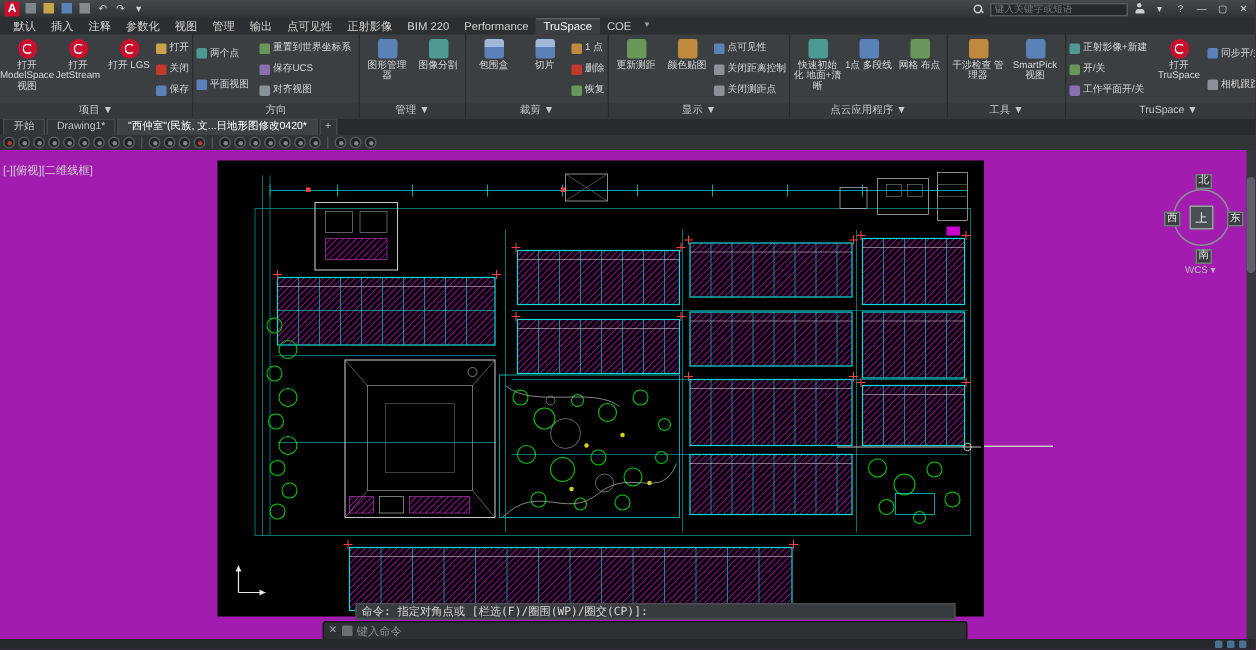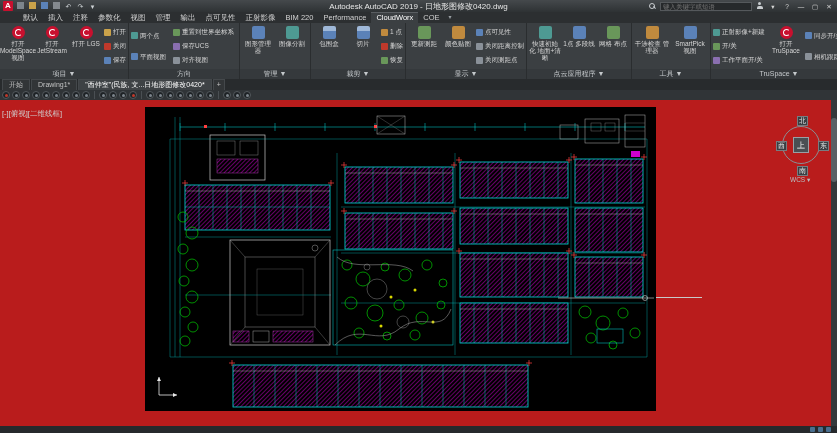--- a/index.html
+++ b/index.html
@@ -16,21 +16,21 @@
   .searchbox{width:92px;height:9px;background:#26292b;border:1px solid #55595c;color:#bbb;font-size:6.5px;padding:0 2px;}
   .mag{width:7px;height:7px;position:relative;}
   .mag::before{content:"";position:absolute;left:0;top:0;width:4px;height:4px;border:1px solid #c9cdd0;border-radius:50%;}
   .mag::after{content:"";position:absolute;left:4px;top:4px;width:3px;height:1px;background:#c9cdd0;transform:rotate(45deg);}
   .user-ic{width:8px;height:8px;position:relative;}
   .user-ic::before{content:"";position:absolute;left:2px;top:0;width:3px;height:3px;border-radius:50%;background:#c9cdd0;}
   .user-ic::after{content:"";position:absolute;left:1px;top:4px;width:6px;height:3px;border-radius:2px 2px 0 0;background:#c9cdd0;}
   .winbtn{width:10px;height:9px;color:#d6d6d6;font-size:6.5px;line-height:9px;text-align:center;}
 
   
-  .ribbontabs{position:absolute;left:0;top:12px;width:100%;height:11px;background:#2c2f31;display:flex;align-items:center;padding-left:18px;z-index:29;}
+  .ribbontabs{position:absolute;left:0;top:12px;width:100%;height:11px;background:#2c2f31;display:flex;align-items:center;padding-left:4px;z-index:29;}
   .tab{font-size:7.5px;color:#d2d2d2;padding:1px 5px 1px 5px;line-height:9px;white-space:nowrap;}
   .tab.active{background:#3b3f42;color:#ffffff;box-shadow:inset 0 1px 0 #5a5e62;}
   .tab-extra{margin-left:4px;font-size:6px;color:#9aa0a4;line-height:9px;}
 
   
   .ribbon{position:absolute;left:0;top:23px;width:100%;height:56px;background:#3b3f42;display:flex;overflow:hidden;z-index:28;}
   .panel{display:flex;flex-direction:column;border-right:1px solid #2a2d2f;background:#3b3f42;flex:0 0 auto;}
   .pbody{flex:1;display:flex;align-items:stretch;padding:1px 2px;gap:2px;}
   .plabel{height:10px;font-size:7px;color:#c4c8cb;text-align:center;line-height:10px;background:#35393c;white-space:nowrap;padding:0 2px;}
   .bigbtn{width:32px;display:flex;flex-direction:column;align-items:center;padding-top:2px;gap:1px;}
@@ -53,21 +53,21 @@
   .ftab.add{padding:1px 3px;}
 
   
   .vtoolbar{position:absolute;left:0;top:90px;width:100%;height:10px;background:#303437;display:flex;align-items:center;gap:2px;padding-left:2px;z-index:26;}
   .vicon{width:8px;height:8px;border-radius:50%;background:#1e2225;border:1px solid #54595d;position:relative;flex:0 0 auto;}
   .vicon::after{content:"";position:absolute;left:2px;top:2px;width:3px;height:3px;border-radius:50%;background:#7d858c;}
   .vicon.red::after{background:#c0392b;}
   .vsep{width:1px;height:8px;background:#4a4f53;margin:0 2px;flex:0 0 auto;}
 
   
-  .main{position:absolute;left:0;top:100px;width:100%;height:326px;background:#b91c1c;overflow:hidden;z-index:10;}
+  .main{position:absolute;left:0;top:100px;width:100%;height:326px;background:#a21caf;overflow:hidden;z-index:10;}
   .canvas{position:absolute;left:145px;top:7px;width:511px;height:304px;background:#000;}
   .vplabel{position:absolute;left:2px;top:9px;font-size:7.5px;color:#d0d0d0;white-space:nowrap;}
   .ext-line{position:absolute;left:656px;top:197px;width:46px;height:1px;background:#c8c8c8;}
 
   
   .viewcube{position:absolute;left:776px;top:16px;width:52px;height:64px;}
   .vc-ring{position:absolute;left:6px;top:10px;width:38px;height:38px;border:1px solid #8a8f94;border-radius:50%;}
   .vc{position:absolute;font-size:7px;color:#e8e8e8;background:#3a3e42;border:1px solid #777c80;line-height:8px;padding:0 1px;}
   .vc.n{left:21px;top:0;} .vc.s{left:21px;top:50px;} .vc.w{left:0;top:25px;} .vc.e{left:42px;top:25px;}
   .vc-top{position:absolute;left:17px;top:21px;width:16px;height:16px;background:#4a4f53;border:1px solid #9aa0a5;color:#f0f0f0;font-size:8px;text-align:center;line-height:15px;}
@@ -95,21 +95,20 @@
 
   <div class="titlebar">
     <div class="alogo">A</div>
     <div class="qai"><span class="qsq" style="display:inline-block;width:7px;height:7px;background:#7d858c;"></span></div>
     <div class="qai"><span style="display:inline-block;width:7px;height:7px;background:#caa24a;"></span></div>
     <div class="qai"><span style="display:inline-block;width:7px;height:7px;background:#5b82b8;"></span></div>
     <div class="qai"><span style="display:inline-block;width:7px;height:7px;background:#84898e;"></span></div>
     <div class="qai">↶</div>
     <div class="qai">↷</div>
     <div class="qai">▾</div>
-    <div class="tb-title">Autodesk AutoCAD 2019 - 日地形图修改0420.dwg</div>
     <div class="tb-right">
       <span class="mag"></span>
       <input class="searchbox" placeholder="键入关键字或短语" style="">
       <span class="user-ic"></span>
       <span class="winbtn">▾</span>
       <span class="winbtn">?</span>
       <span class="winbtn">—</span>
       <span class="winbtn">▢</span>
       <span class="winbtn">✕</span>
     </div>
@@ -120,21 +119,21 @@
     <span class="tab">插入</span>
     <span class="tab">注释</span>
     <span class="tab">参数化</span>
     <span class="tab">视图</span>
     <span class="tab">管理</span>
     <span class="tab">输出</span>
     <span class="tab">点可见性</span>
     <span class="tab">正射影像</span>
     <span class="tab">BIM 220</span>
     <span class="tab">Performance</span>
-    <span class="tab active">CloudWorx</span>
+    <span class="tab active">TruSpace</span>
     <span class="tab">COE</span>
     <span class="tab-extra">▾</span>
   </div>
 
   <div class="ribbon">
 
     <div class="panel">
       <div class="pbody">
         <div class="bigbtn">
           <span class="icn logo"></span>
@@ -496,21 +495,27 @@
     <div class="viewcube">
       <div class="vc-ring"></div>
       <span class="vc n">北</span>
       <span class="vc s">南</span>
       <span class="vc w">西</span>
       <span class="vc e">东</span>
       <div class="vc-top">上</div>
       <div class="vc-wcs"><span>WCS</span> ▾</div>
     </div>
 
-
+    <div class="cmdhist">命令: 指定对角点或 [栏选(F)/圈围(WP)/圈交(CP)]:</div>
+
+    <div class="cmdinput">
+      <span class="ci-x">✕</span>
+      <span class="ci-ic"></span>
+      <span class="ci-text">键入命令</span>
+    </div>
 
     <div class="vscroll">
       <div class="vthumb"></div>
     </div>
   </div>
 
   <div class="statusbar">
     <span class="stic"></span>
     <span class="stic"></span>
     <span class="stic"></span>

